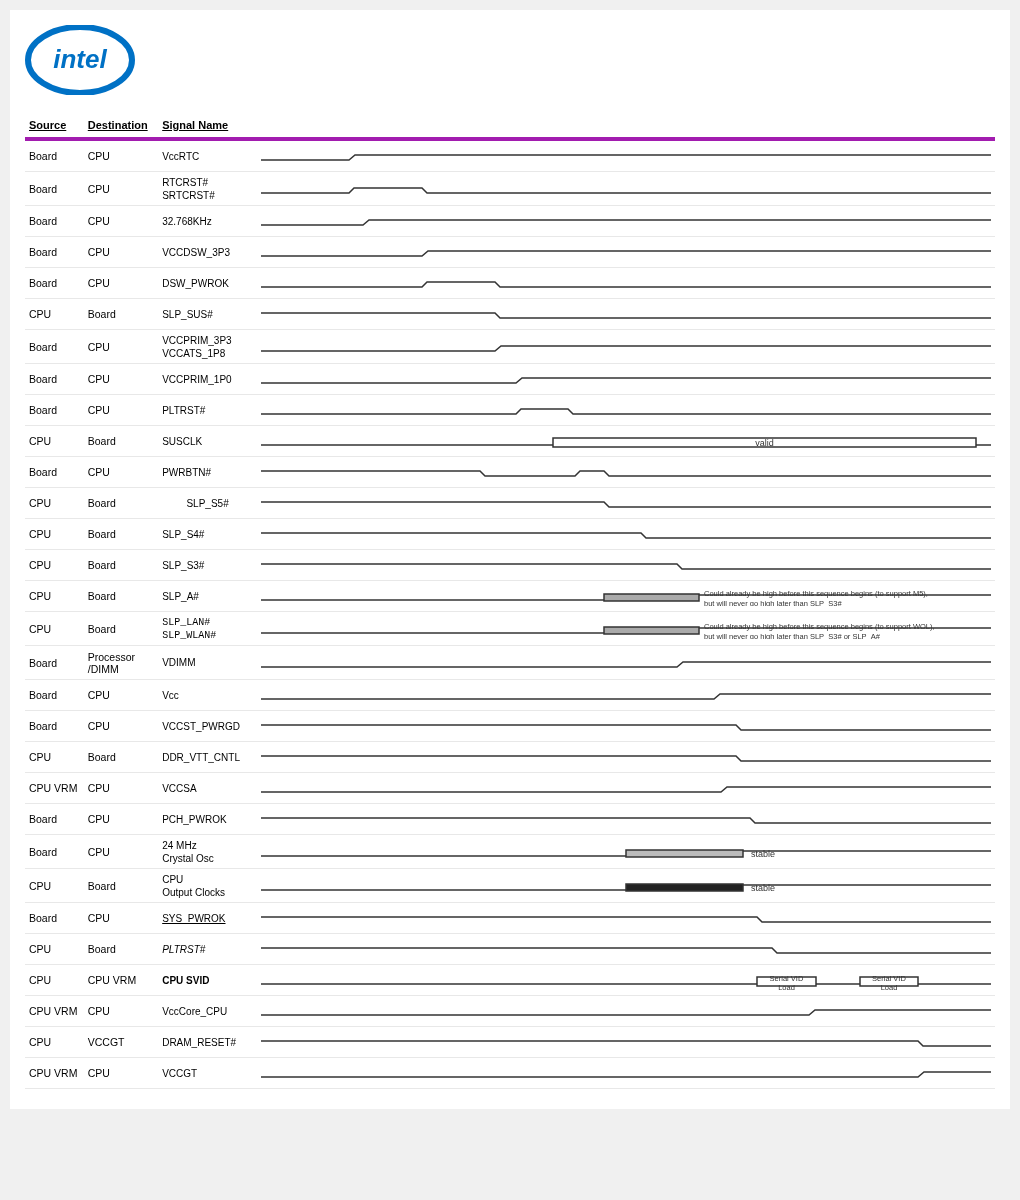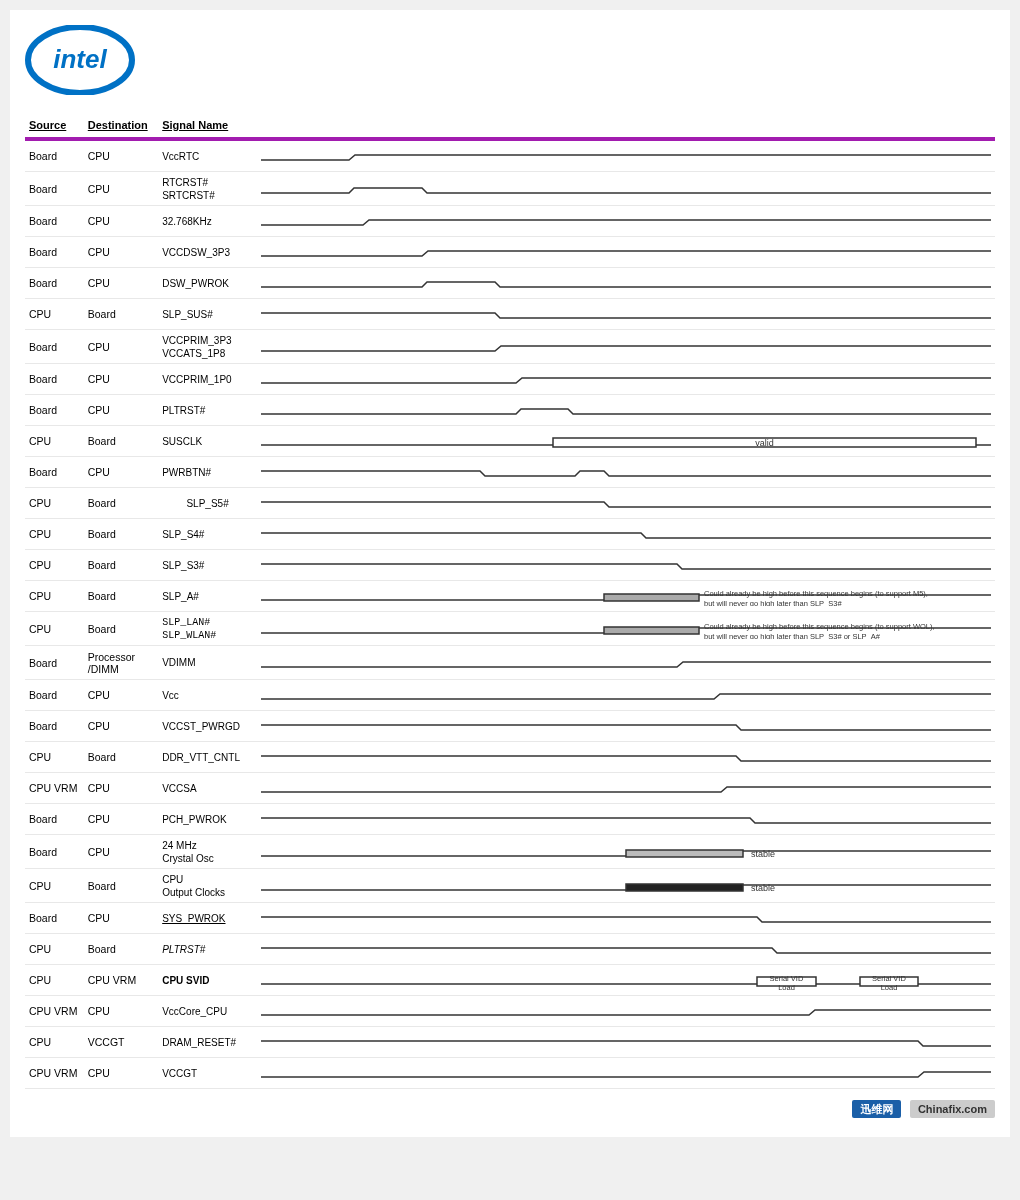--- a/index.html
+++ b/index.html
@@ -351,17 +351,13 @@
           <td style="font-size: 10.5px; white-space: pre-line;">CPU VRM</td>
           <td style="font-size: 10.5px; white-space: pre-line;">CPU</td>
           <td style="font-size: 10px; white-space: pre-line; line-height: 1.3;">VCCGT</td>
           <td style="padding-top: 3px; padding-bottom: 3px;"><svg width="730" height="22" viewBox="0 0 730 22" xmlns="http://www.w3.org/2000/svg">
               <polyline points="0,16 657,16 663,11 730,11" fill="none" stroke="#333" stroke-width="1.5"></polyline>
             </svg></td>
         </tr>
       </tbody>
   </table>
 
-  <div style="position:relative;margin-top:10px;text-align:right;">
-    <span style="background:#1a5fa8;color:white;font-size:11px;font-weight:bold;padding:3px 8px;border-radius:2px;margin-right:4px;">迅维网</span>
-    <span style="background:#ccc;color:#333;font-size:11px;font-weight:bold;padding:3px 8px;border-radius:2px;">Chinafix.com</span>
-  </div>
 </div>
 
 </body></html>

